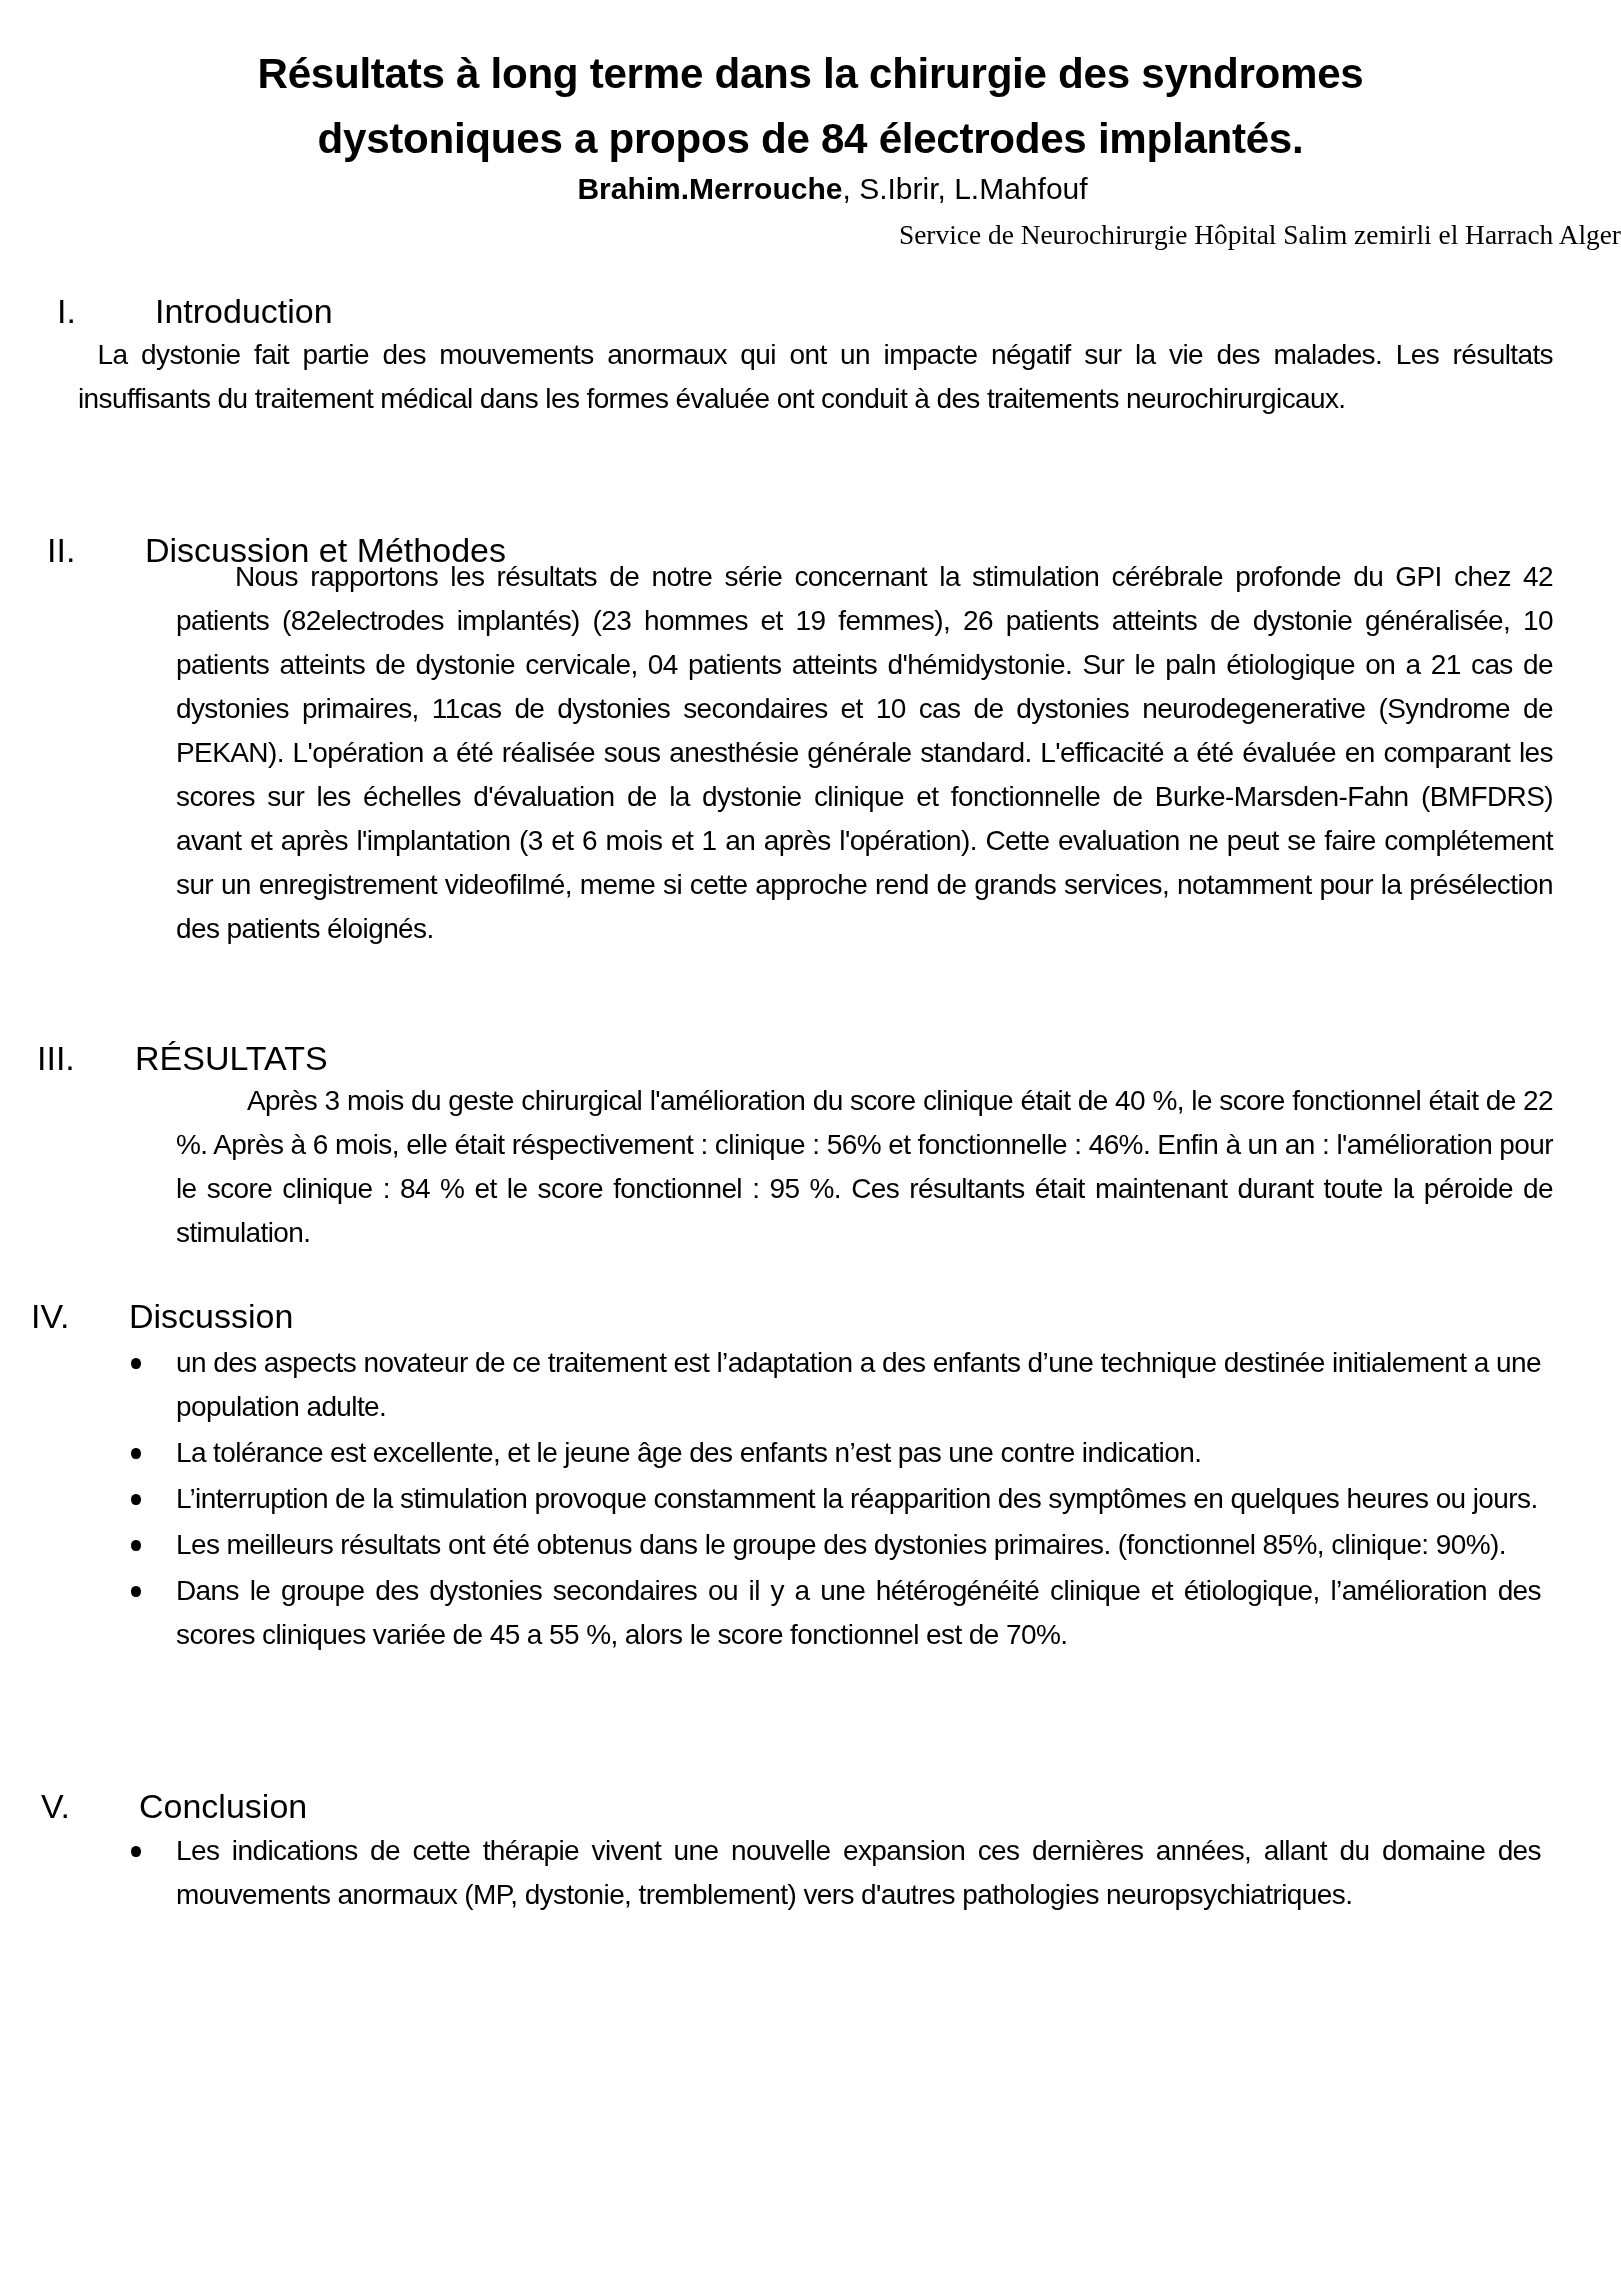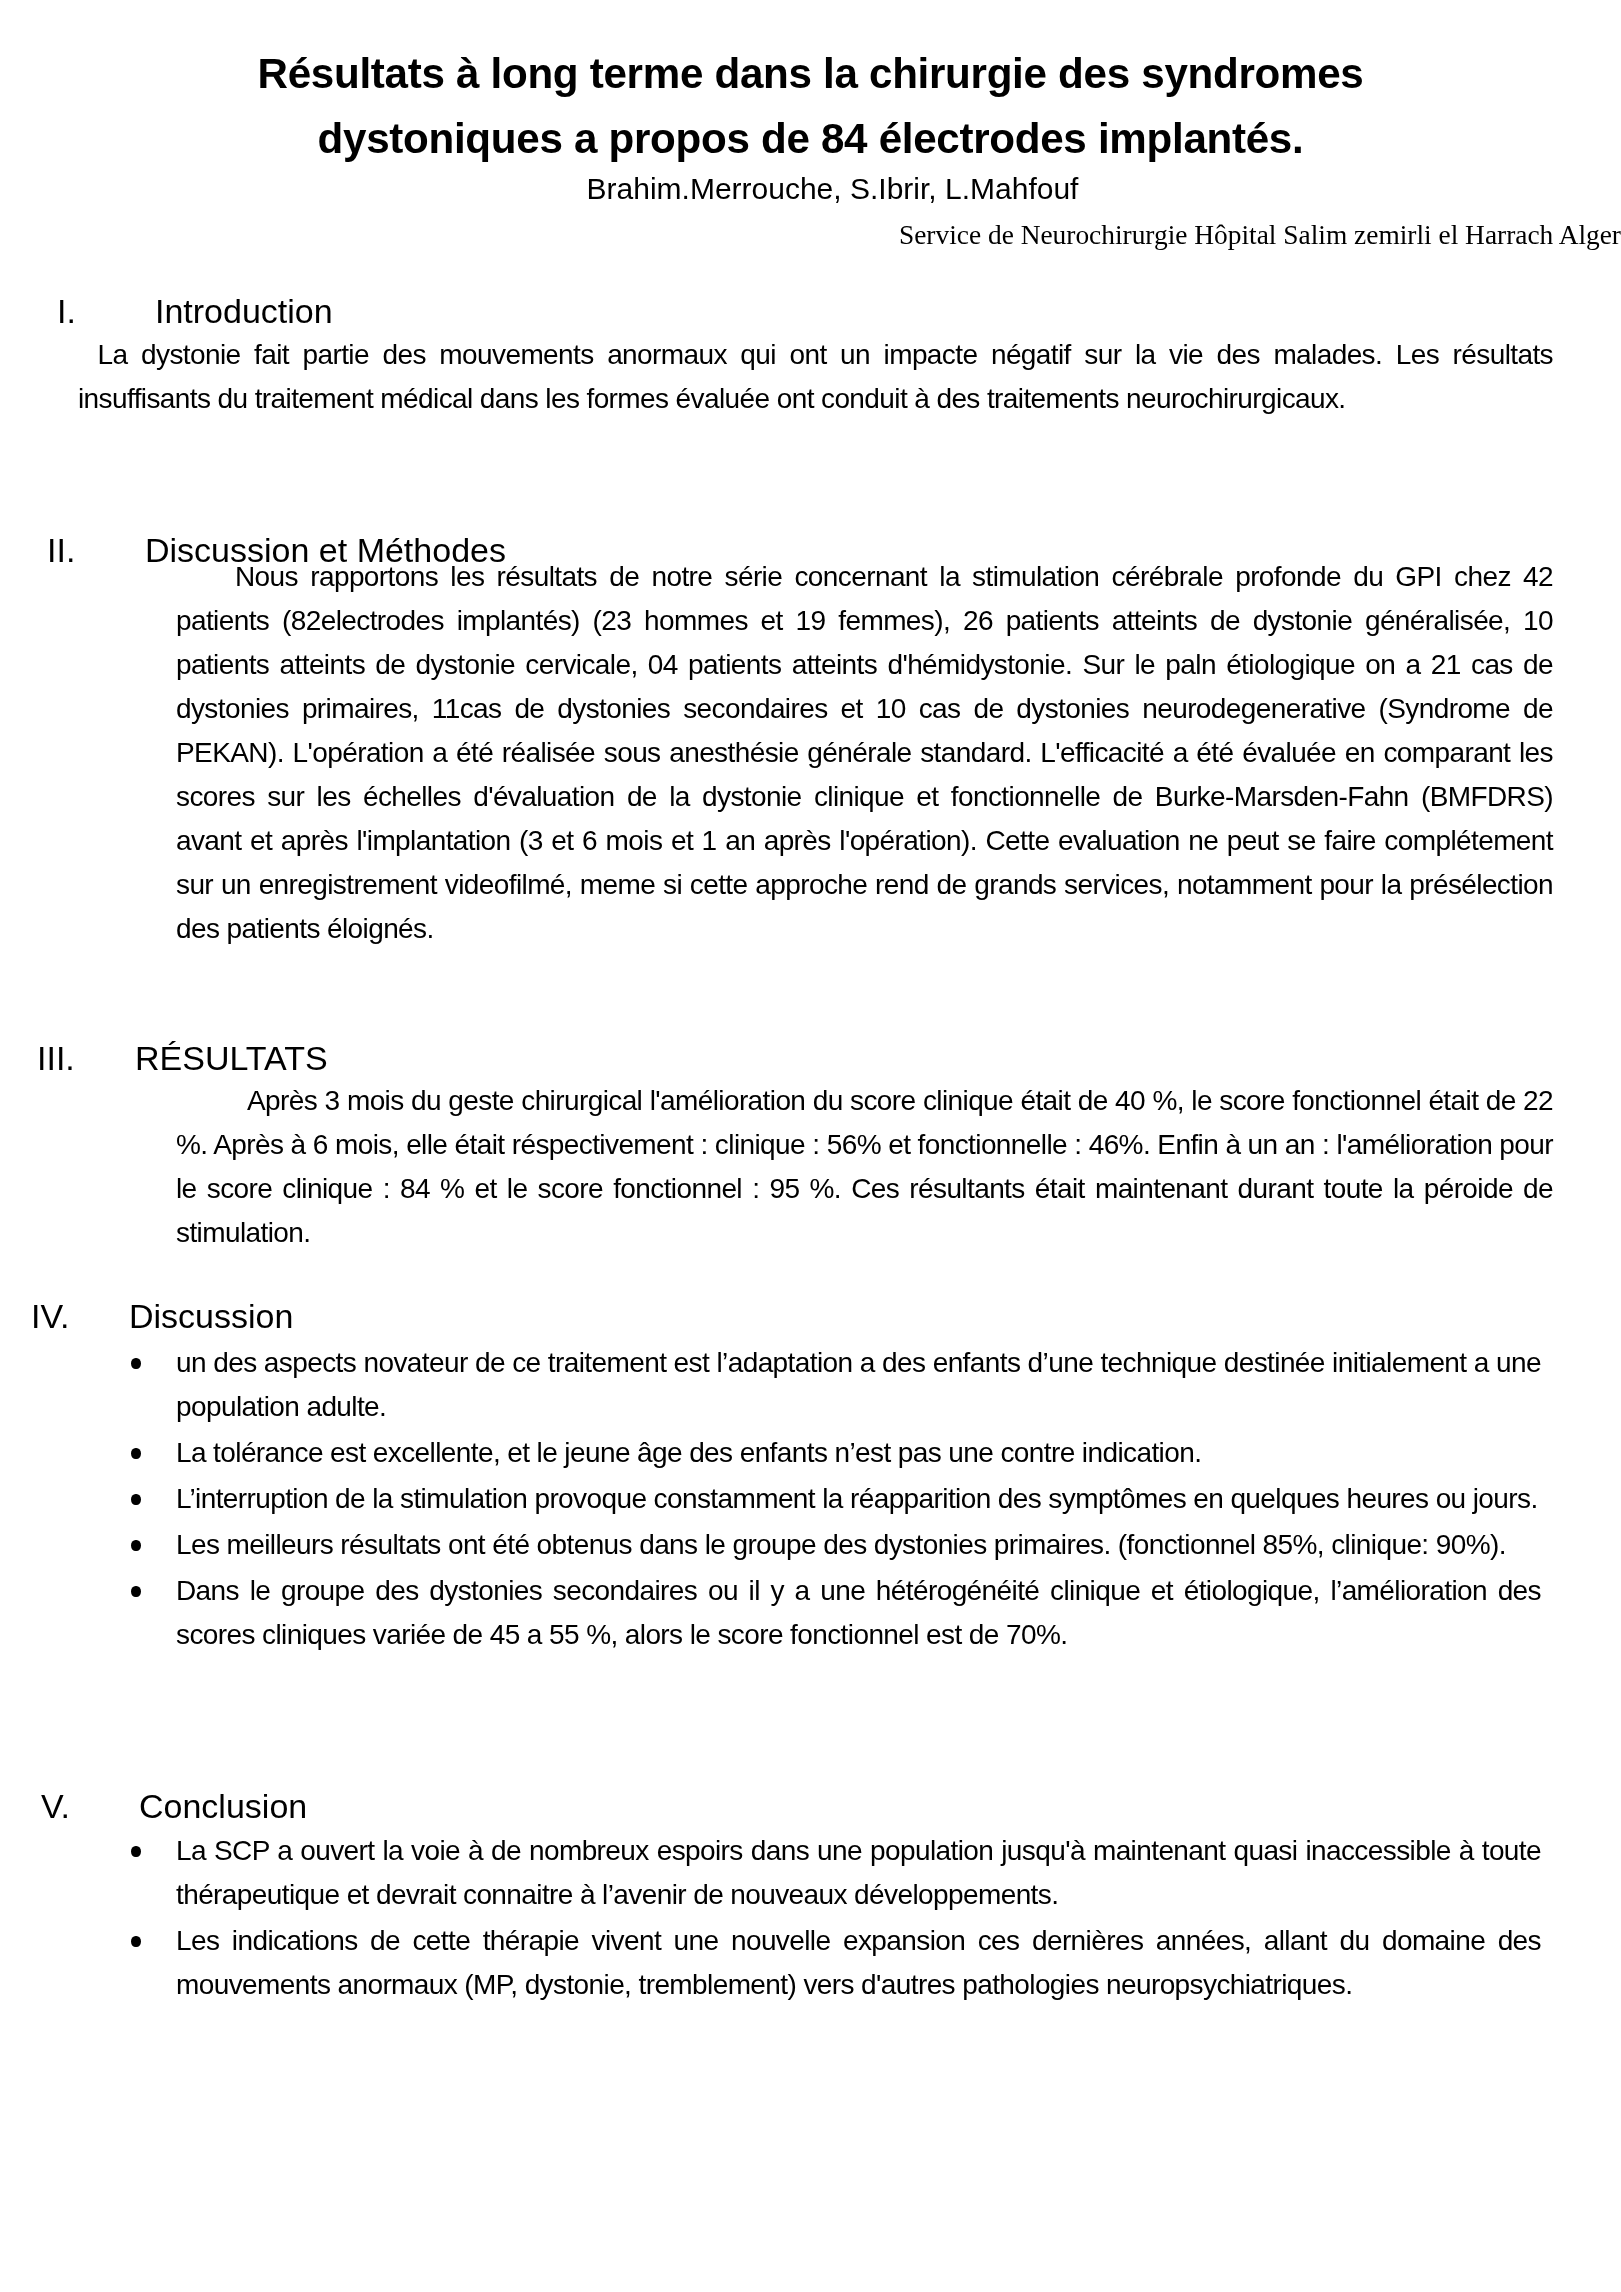--- a/index.html
+++ b/index.html
@@ -3,21 +3,21 @@
   <meta charset="utf-8">
   <style>
     html, body { margin: 0; padding: 0; background: #ffffff; }
     body { width: 1621px; height: 2293px; position: relative; overflow: hidden; color: #000; }
     .page { position: absolute; left: 0; top: 0; width: 1621px; height: 2293px; }
     .title { position: absolute; left: 0; width: 1621px; text-align: center;
       font-family: "Liberation Sans", sans-serif; font-weight: bold; font-size: 43px; line-height: 65px;
       top: 41px; letter-spacing: -0.3px; transform: scaleX(0.98); }
     .authors { position: absolute; left: 0; width: 1621px; top: 169px; text-align: center;
       font-family: "Liberation Sans", sans-serif; font-size: 30px; line-height: 39px; }
-    .authors b { font-weight: normal; margin-left: 44px; }
+    .authors b { font-weight: bold; margin-left: 44px; }
     .affil { position: absolute; left: 0; width: 1621px; top: 218px; text-align: right;
       font-family: "Liberation Serif", serif; font-size: 27.4px; line-height: 35px; }
     .h { position: absolute; font-family: "Liberation Sans", sans-serif; font-size: 34px; line-height: 43px; }
     .h .num { display: inline-block; text-align: right; }
     .h .lbl { position: absolute; left: 98px; top: 0; white-space: nowrap; }
     .body { position: absolute; font-family: "Liberation Sans Narrow", "Liberation Sans", sans-serif;
       font-size: 28px; line-height: 44px; text-align: justify; letter-spacing: -0.6px; }
     .body p { margin: 0; }
     ul.bul { position: absolute; margin: 0; padding: 0; list-style: none;
       font-family: "Liberation Sans", sans-serif; font-size: 28px; line-height: 44px; letter-spacing: -0.6px; }
@@ -74,18 +74,17 @@
     <li><span class="dot"></span><span>L’interruption de la stimulation provoque constamment la réapparition des symptômes en quelques heures ou jours.</span></li>
     <li><span class="dot"></span><span>Les meilleurs résultats ont été obtenus dans le groupe des dystonies primaires. (fonctionnel 85%, clinique: 90%).</span></li>
     <li><span class="dot"></span><span>Dans le groupe des dystonies secondaires ou il y a une hétérogénéité clinique et étiologique, l’amélioration des scores cliniques  variée de 45 a 55 %, alors le score fonctionnel est de 70%.</span></li>
   </ul>
 
   <div class="h" style="left:41px; top:1785px;">
     <span class="num">V.</span>
     <span class="lbl">Conclusion</span>
   </div>
   <ul class="bul" style="left:176px; top:1829px; width:1377px;">
-    <li><span class="dot"></span><span>La SCP  a ouvert la voie à de nombreux espoirs dans une population jusqu'à maintenant quasi inaccessible à toute thérapeutique et devrait connaitre à l’avenir de nouveaux développements.</span></li>
     <li><span class="dot"></span><span>Les indications de cette thérapie vivent une nouvelle expansion ces dernières années, allant du domaine des mouvements anormaux (MP, dystonie, tremblement) vers d'autres pathologies neuropsychiatriques.</span></li>
   </ul>
 
 </div>
 
 
 </body></html>

